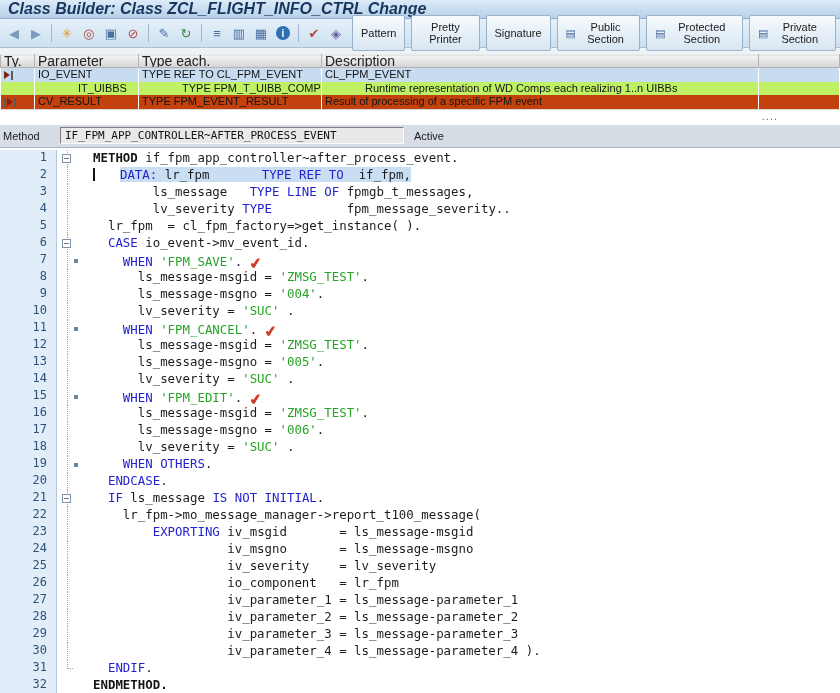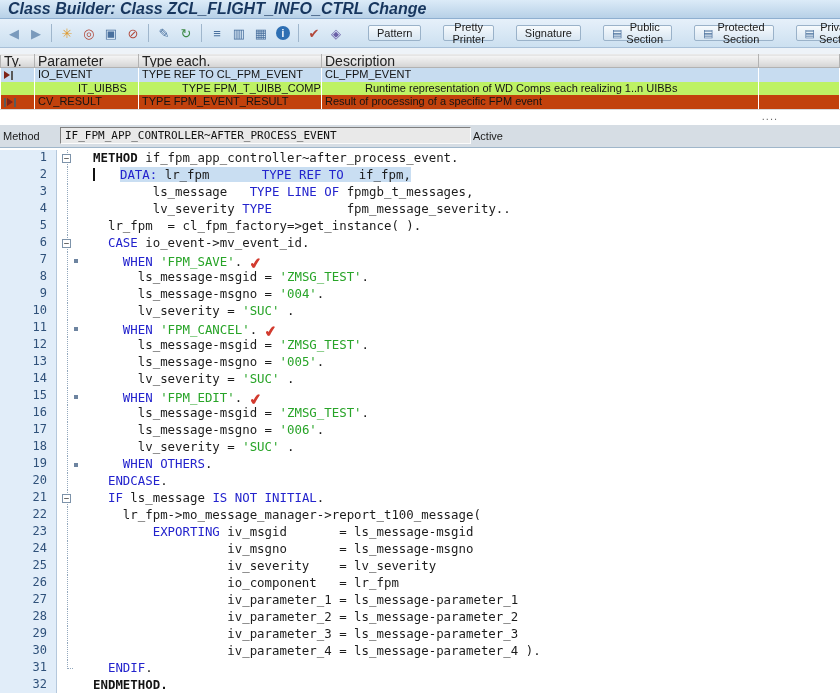--- a/index.html
+++ b/index.html
@@ -16,21 +16,21 @@
   .titlebar span{font-size:16px;font-weight:bold;font-style:italic;color:#17365e;}
 
   
   .toolbar{height:29px;background:linear-gradient(#e6f0fa,#cce0f0);
     border-bottom:1px solid #a8c0d8;display:flex;align-items:center;padding:0 4px;gap:2px;}
   .tb-icon{width:20px;height:20px;display:flex;align-items:center;justify-content:center;
     font-size:13px;cursor:default;flex:none;}
   .tb-icon.round{width:14px;height:14px;background:#2e6fb3;border-radius:50%;
     font:bold 10px "Liberation Sans",sans-serif;margin:0 3px;}
   .tb-sep{width:1px;height:18px;background:#9fb6cc;margin:0 3px;flex:none;}
-  .tb-btn{height:16px;display:flex;align-items:center;gap:4px;padding:0 8px;margin-left:20px;
+  .tb-btn{height:36px;display:flex;align-items:center;gap:4px;padding:0 8px;margin-left:4px;
     font-family:inherit;font-size:11px;color:#1a1a1a;cursor:default;
     background:linear-gradient(#f6fafd,#d8e6f2);border:1px solid #9ab2c9;border-radius:2px;}
   .tb-btn .btn-icon{color:#4a6f9b;font-size:11px;line-height:1;}
 
   .gap{height:6px;background:#eef3f8;}
 
   
   table.params{width:100%;border-collapse:collapse;table-layout:fixed;}
   table.params th{height:13px;line-height:12px;font-size:14px;font-weight:normal;color:#222;
     text-align:left;padding:0 3px;background:linear-gradient(#f6f6f6,#d3d3d3);
@@ -47,26 +47,26 @@
 
   
   .splitter{height:16px;background:#ffffff;position:relative;border-top:1px solid #d8d8d8;}
   .splitter .dots{position:absolute;right:62px;top:0;color:#6b6b6b;font-size:11px;
     letter-spacing:1px;line-height:12px;}
 
   
   .methodbar{height:23px;background:#d6dde4;border-bottom:1px solid #9fb6ca;
     display:flex;align-items:center;}
   .mlabel{width:60px;padding-left:3px;font-size:11px;color:#1a1a1a;flex:none;}
-  .method-input{width:411px;height:17px;background:#e9e9e9;display:flex;align-items:center;
+  .method-input{width:344px;height:17px;background:#e9e9e9;display:flex;align-items:center;
     padding:0 4px;flex:none;
     border-top:1px solid #7f7f7f;border-left:1px solid #7f7f7f;
     border-bottom:1px solid #fbfbfb;border-right:1px solid #fbfbfb;}
   .method-input span{font:11px "DejaVu Sans Mono",monospace;color:#111;white-space:nowrap;}
-  .mstatus{margin-left:2px;font-size:11px;color:#1a1a1a;}
+  .mstatus{margin-left:10px;font-size:11px;color:#1a1a1a;}
 
   
   .editor{height:547px;background:#fff;overflow:hidden;padding-top:2px;}
   .code-line{display:flex;height:17px;line-height:17px;
     font:12.4px "DejaVu Sans Mono",monospace;}
   .ln{width:57px;flex:none;background:#e1edf9;border-right:1px solid #b5c8dc;
     color:#2f517a;text-align:right;padding-right:9px;font-size:12px;}
   .fold{width:36px;flex:none;position:relative;}
   .fold.line::before,.fold.mark::before,.fold.box::before,.fold.end::before{
     content:"";position:absolute;left:10px;top:0;bottom:0;border-left:1px dotted #93a8bd;}

